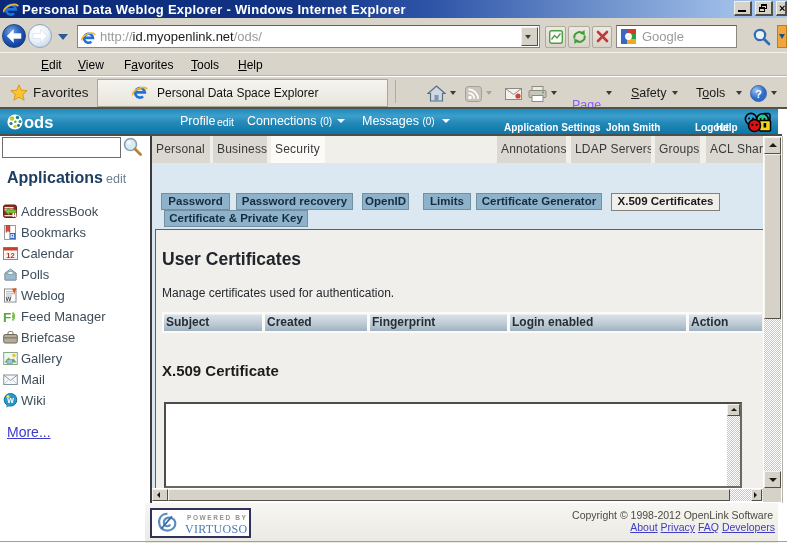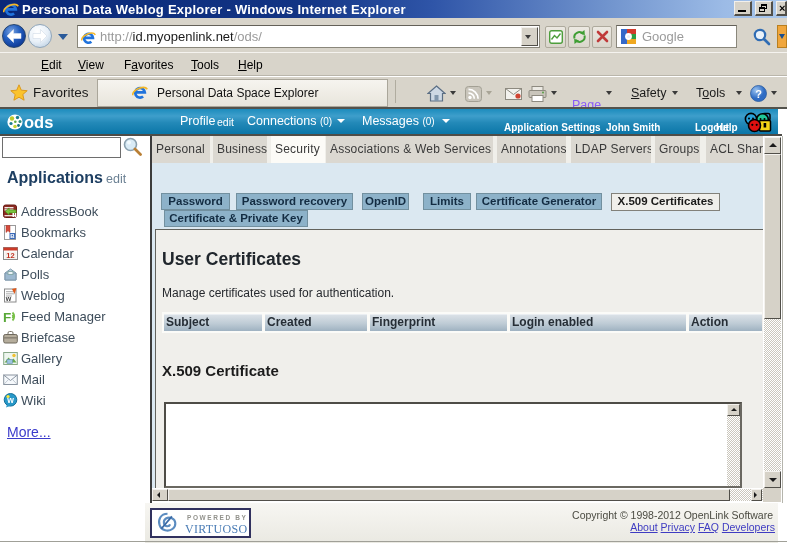--- a/index.html
+++ b/index.html
@@ -310,21 +310,20 @@
 <circle cx="6" cy="5.5" r="2" fill="#f2fafd"></circle>
 <path d="M12 12 L17.5 17.5" stroke="#b97f35" stroke-width="2.8" stroke-linecap="round"></path>
     </svg>
 
   <div class="abs" id="cborder"></div>
   <div class="abs" id="cbg">
     <div class="abs" id="tabstrip"></div>
 <div class="abs mtab" style="left:0px;width:58px;">Personal</div>
 <div class="abs mtab" style="left:61px;width:54px;">Business</div>
 <div class="abs mtab act" style="left:119px;width:54px;">Security</div>
-<div class="abs mtab" style="left:174px;width:167px;">Associations &amp; Web Services</div>
 <div class="abs mtab" style="left:345px;width:69px;">Annotations</div>
 <div class="abs mtab" style="left:419px;width:80px;">LDAP Servers</div>
 <div class="abs mtab" style="left:503px;width:45px;">Groups</div>
 <div class="abs mtab" style="left:554px;width:57px;">ACL Shari</div>
 
     <div class="abs" id="contentbox"></div>
 <div class="abs stab" style="left:9px;top:57px;width:69px;">Password</div>
 <div class="abs stab" style="left:84px;top:57px;width:117px;">Password recovery</div>
 <div class="abs stab" style="left:210px;top:57px;width:47px;">OpenID</div>
 <div class="abs stab" style="left:271px;top:57px;width:48px;">Limits</div>

